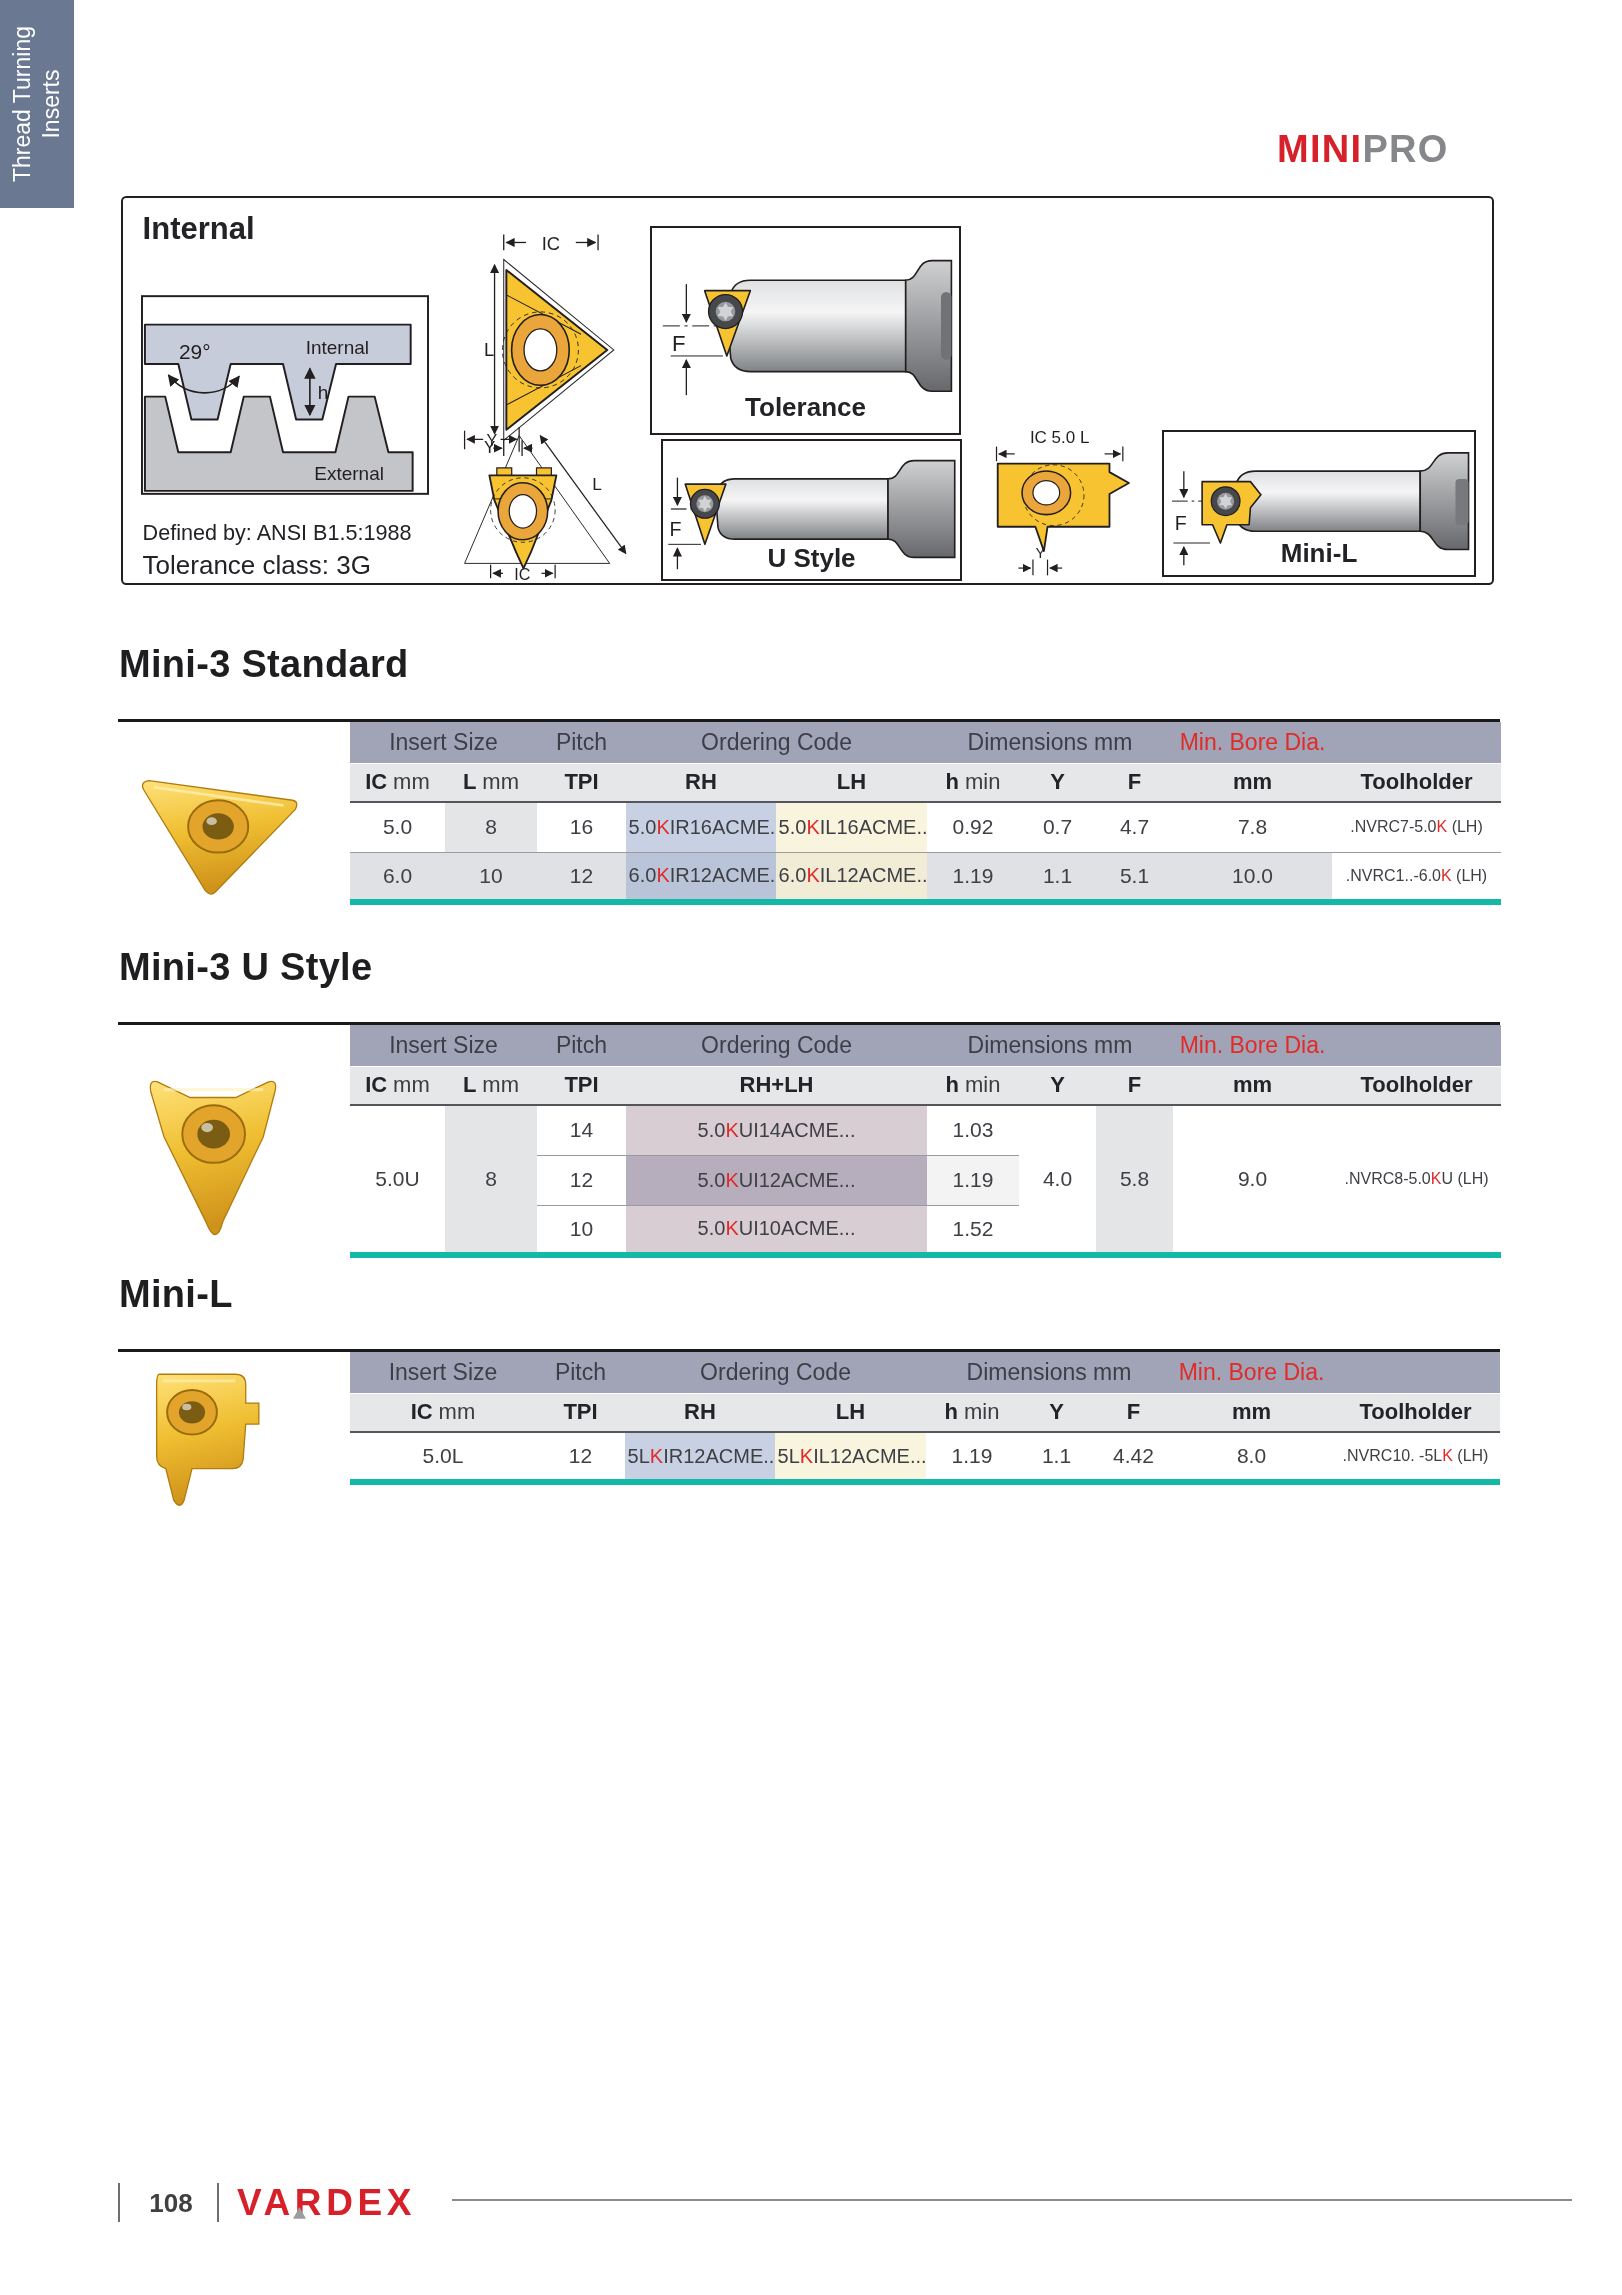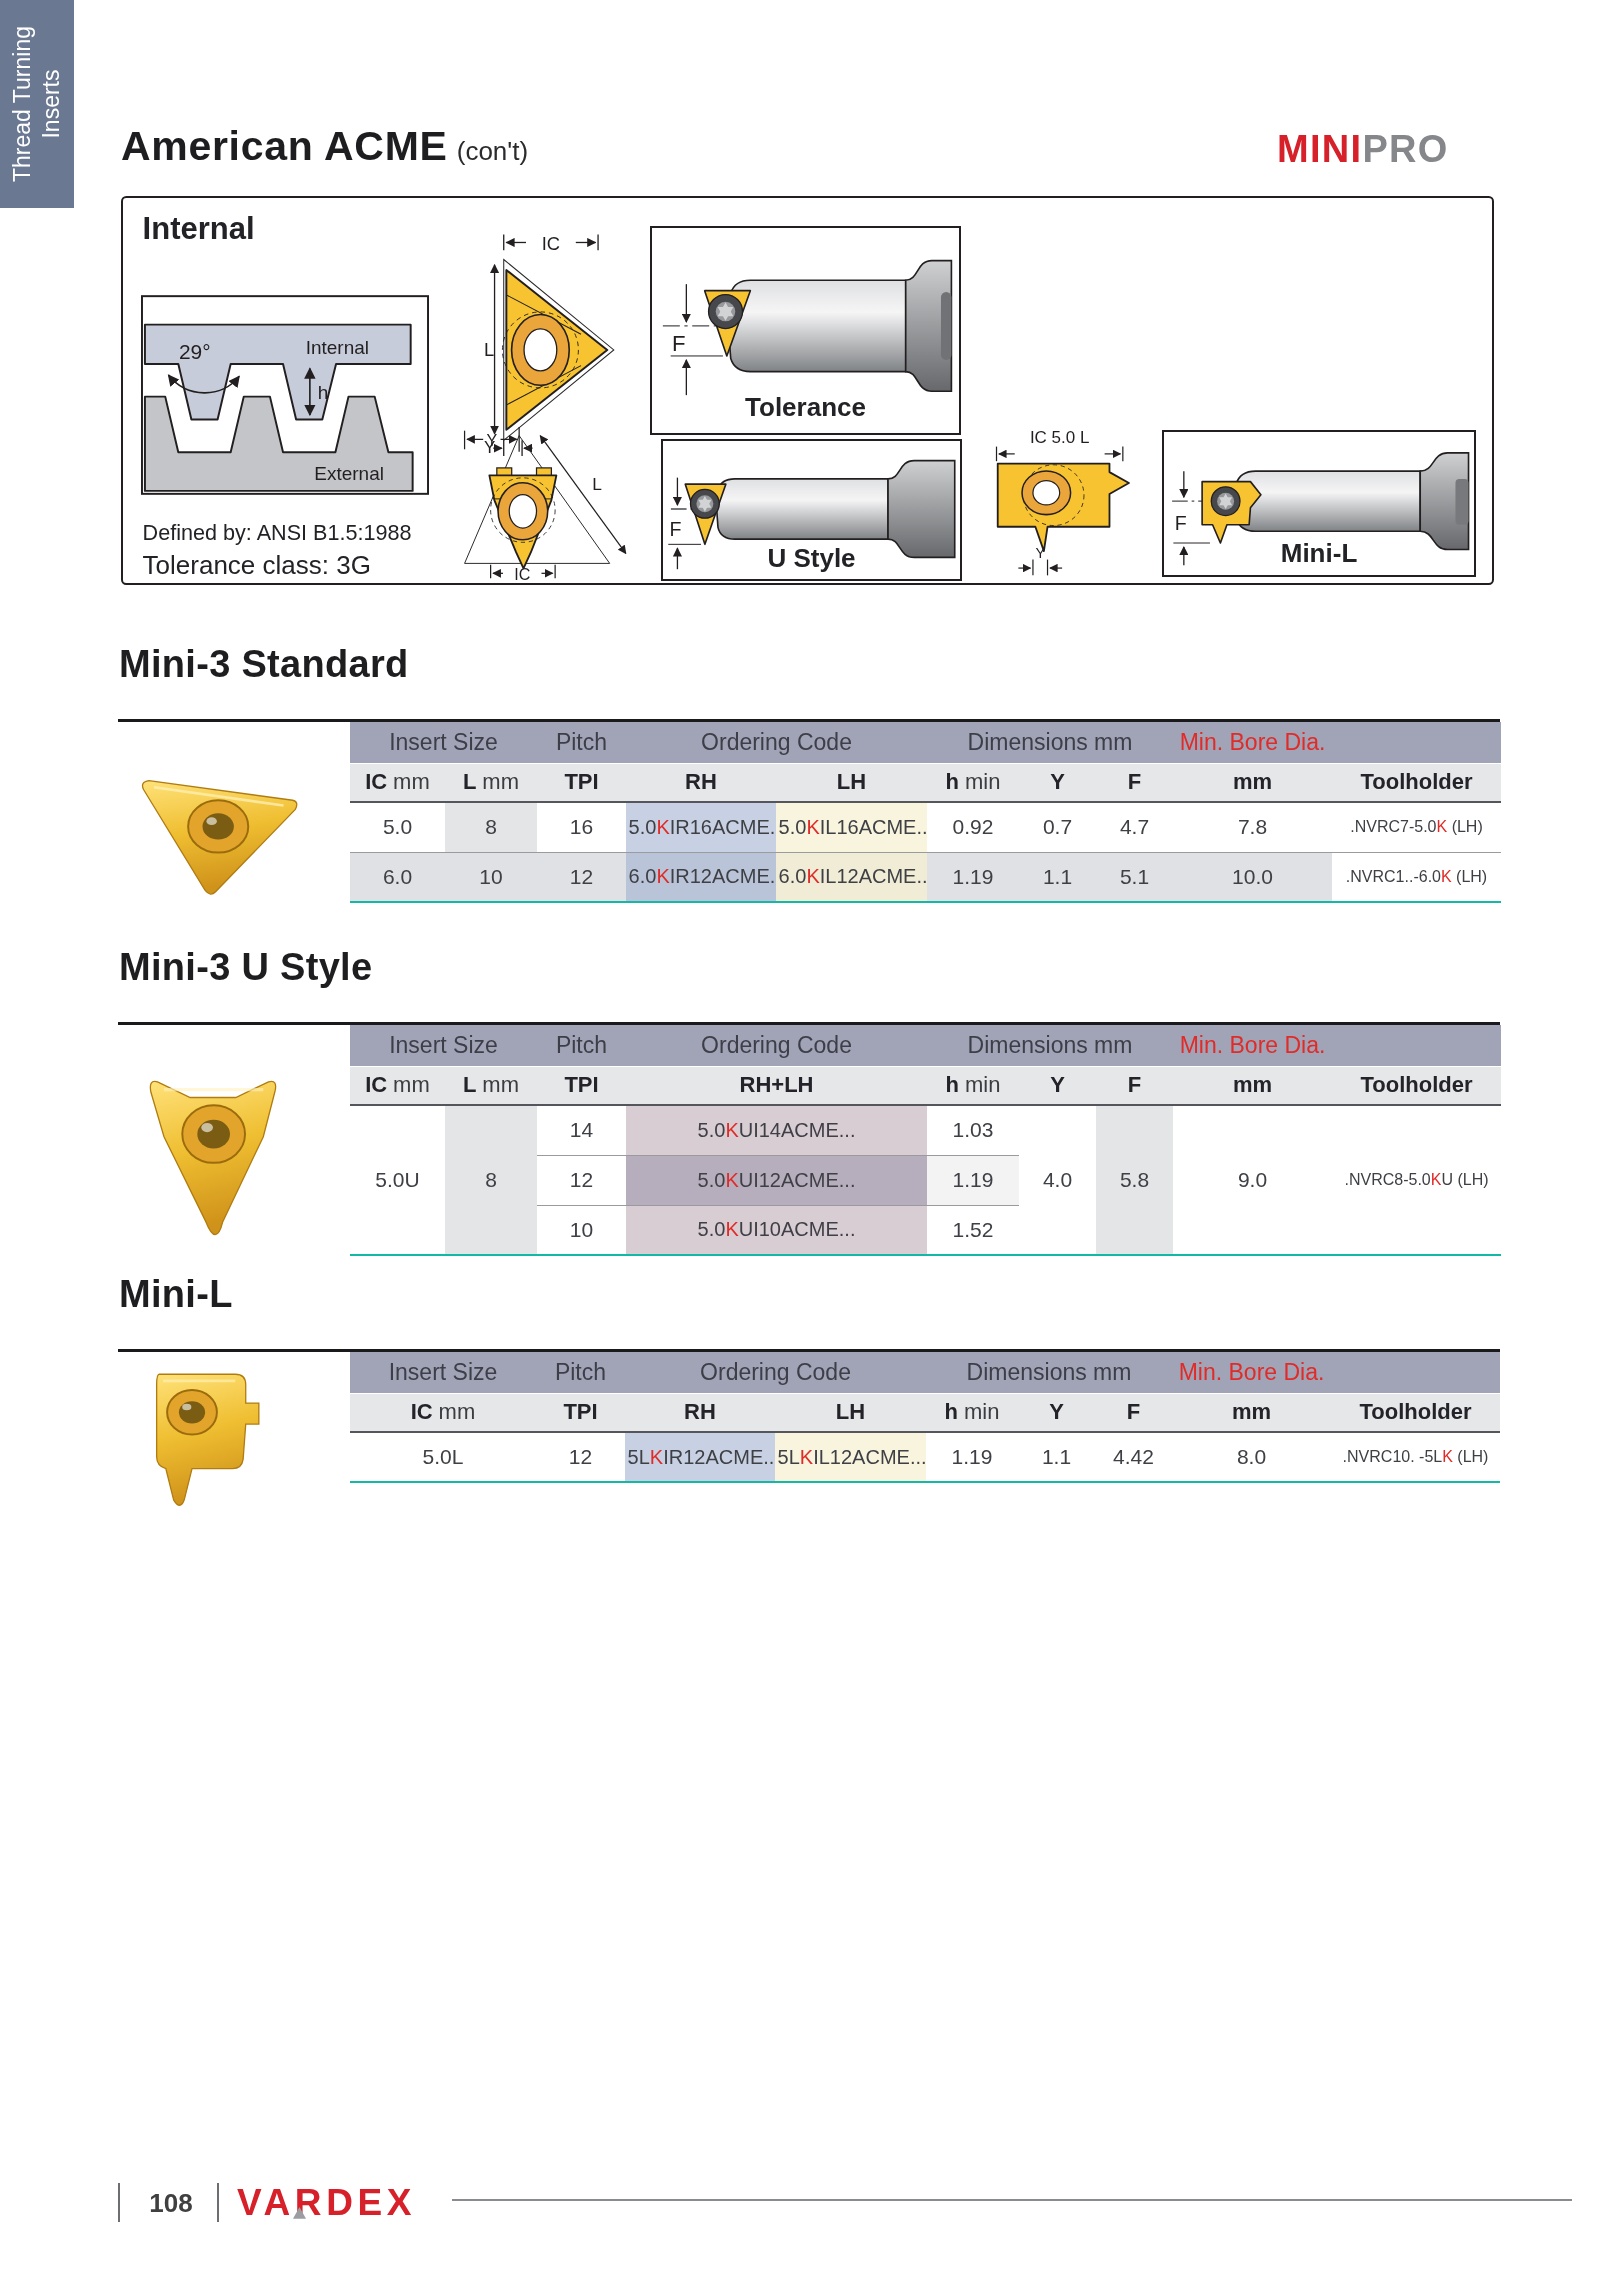--- a/index.html
+++ b/index.html
@@ -52,21 +52,21 @@
   .spec td.shade { background:#e4e5e7; }
   .spec td.rh { background:#c8d1e3; }
   .spec td.lh { background:#f8f4dd; }
   .spec td.mauve { background:#d9cdd4; }
   .spec td.mauvedark { background:#b7aebd; }
   .spec td.hlight { background:#f3f3f4; }
   .spec tr.alt td { background:#dfe1e4; }
   .spec tr.alt td.rh { background:#bac4d8; }
   .spec tr.alt td.lh { background:#f0ecd6; }
   .spec tr.alt td.tool { background:#fff; }
-  .spec tr:last-child td, .spec td[rowspan] { border-bottom:2px solid #14b8a6; }
+  .spec tr:last-child td, .spec td[rowspan] { border-bottom:6px solid #14b8a6; }
   .rk { color:#e02b28; }
 
   
   .vline { position:absolute; width:2px; height:39px; background:#6d6e71; top:2183px; }
   .page-num { position:absolute; left:128px; top:2188px; width:86px; text-align:center; font-size:26px; font-weight:600; color:#404040; }
   .vardex { position:absolute; left:237px; top:2182px; font-size:37px; font-weight:800; letter-spacing:4.6px; color:#d6212a; }
   .vardex-tri { position:absolute; left:293px; top:2207px; width:13px; height:11.8px; background:#9b9da0;
     clip-path:polygon(50% 0, 100% 100%, 0 100%); }
   .hline { position:absolute; left:452px; top:2199px; width:1120px; height:2px; background:#898b8e; }
 </style>
@@ -97,23 +97,20 @@
     </defs>
   </svg>
 
   <div class="tab">
     <div class="tab-inner">
       <span>Thread Turning</span>
       <span>Inserts</span>
     </div>
   </div>
 
-  <div class="page-title">
-    <span class="t-main">American ACME</span><span class="t-suf">(con't)</span>
-  </div>
   <div class="brand-logo">
     <span class="mini">MINI</span><span class="pro">PRO</span>
   </div>
 
   <div class="diagram-box">
     <div class="diag-heading">Internal</div>
 
     <svg class="abs" style="left:18.3px; top:97px" width="288" height="200" viewBox="0 0 440 305">
       <rect x="1.5" y="1.5" width="437" height="302" fill="#fff" stroke="#231f20" stroke-width="3"></rect>
       <path d="M6,45 L412,45 L412,105 L298,105 L277,190 L237,190 L217,105 L137,105 L117,190 L77,190 L57,105 L6,105 Z" fill="#c6ccd9" stroke="#231f20" stroke-width="3" stroke-linejoin="round"></path>

